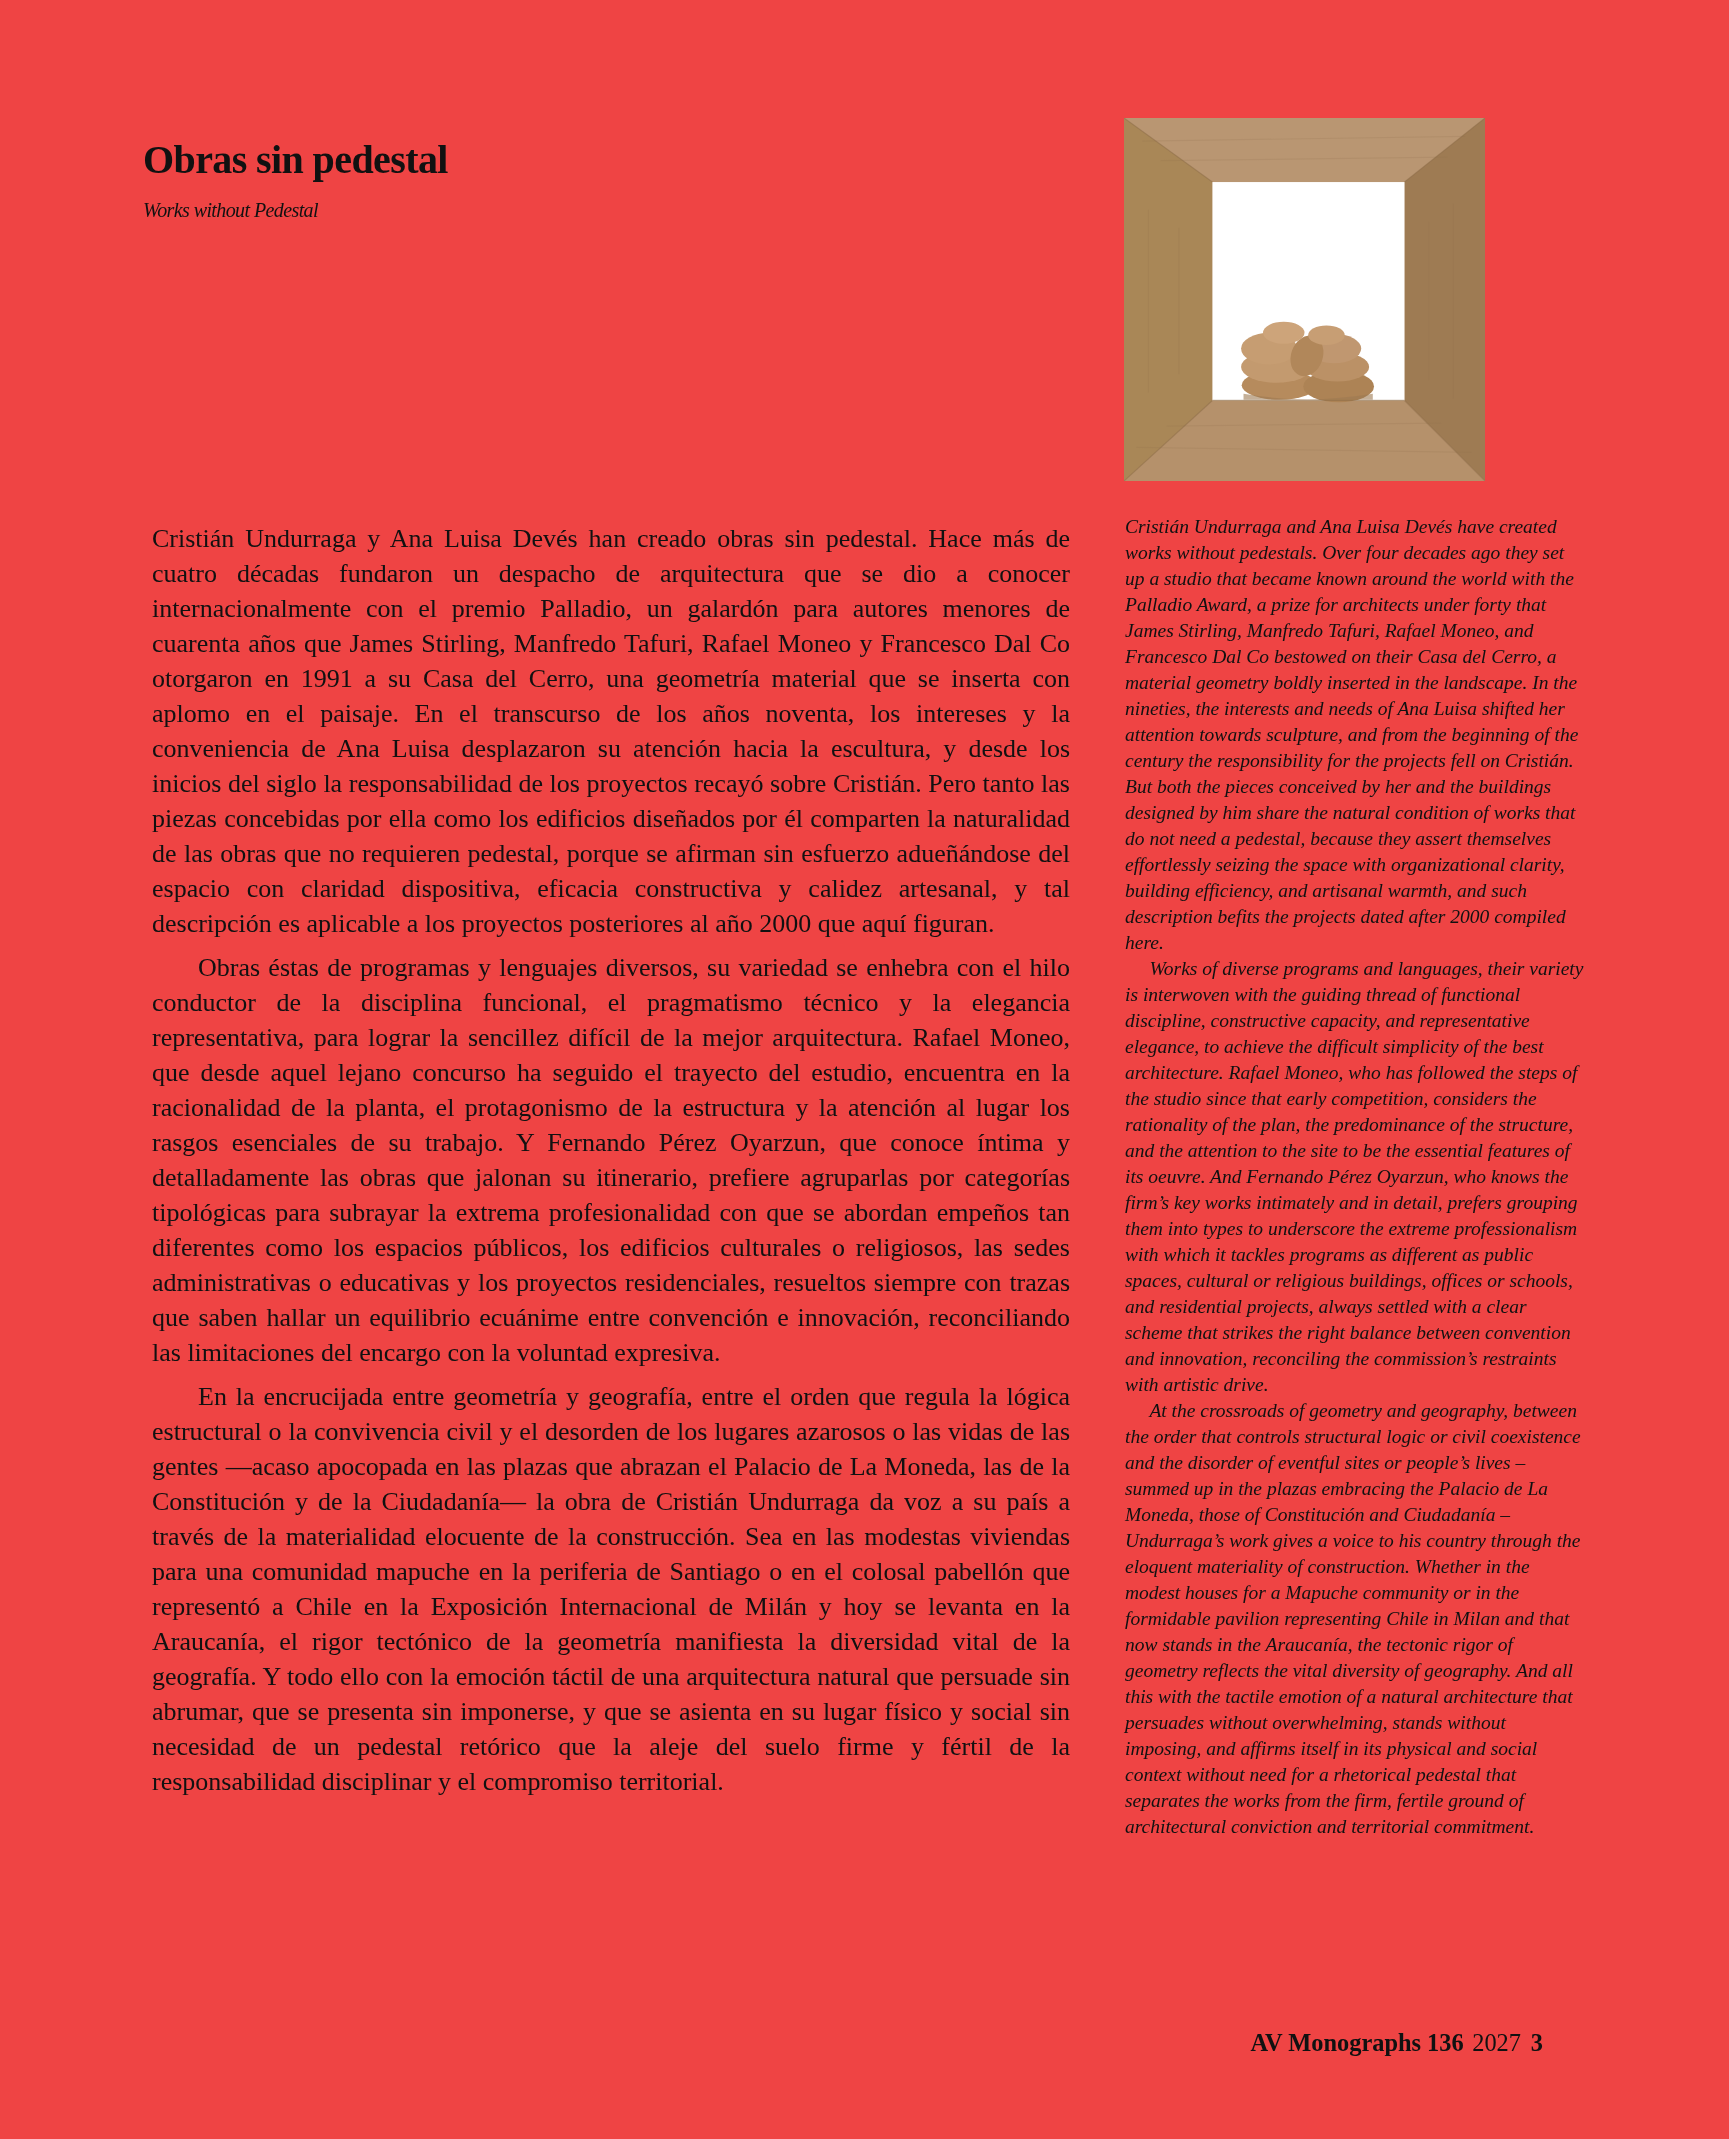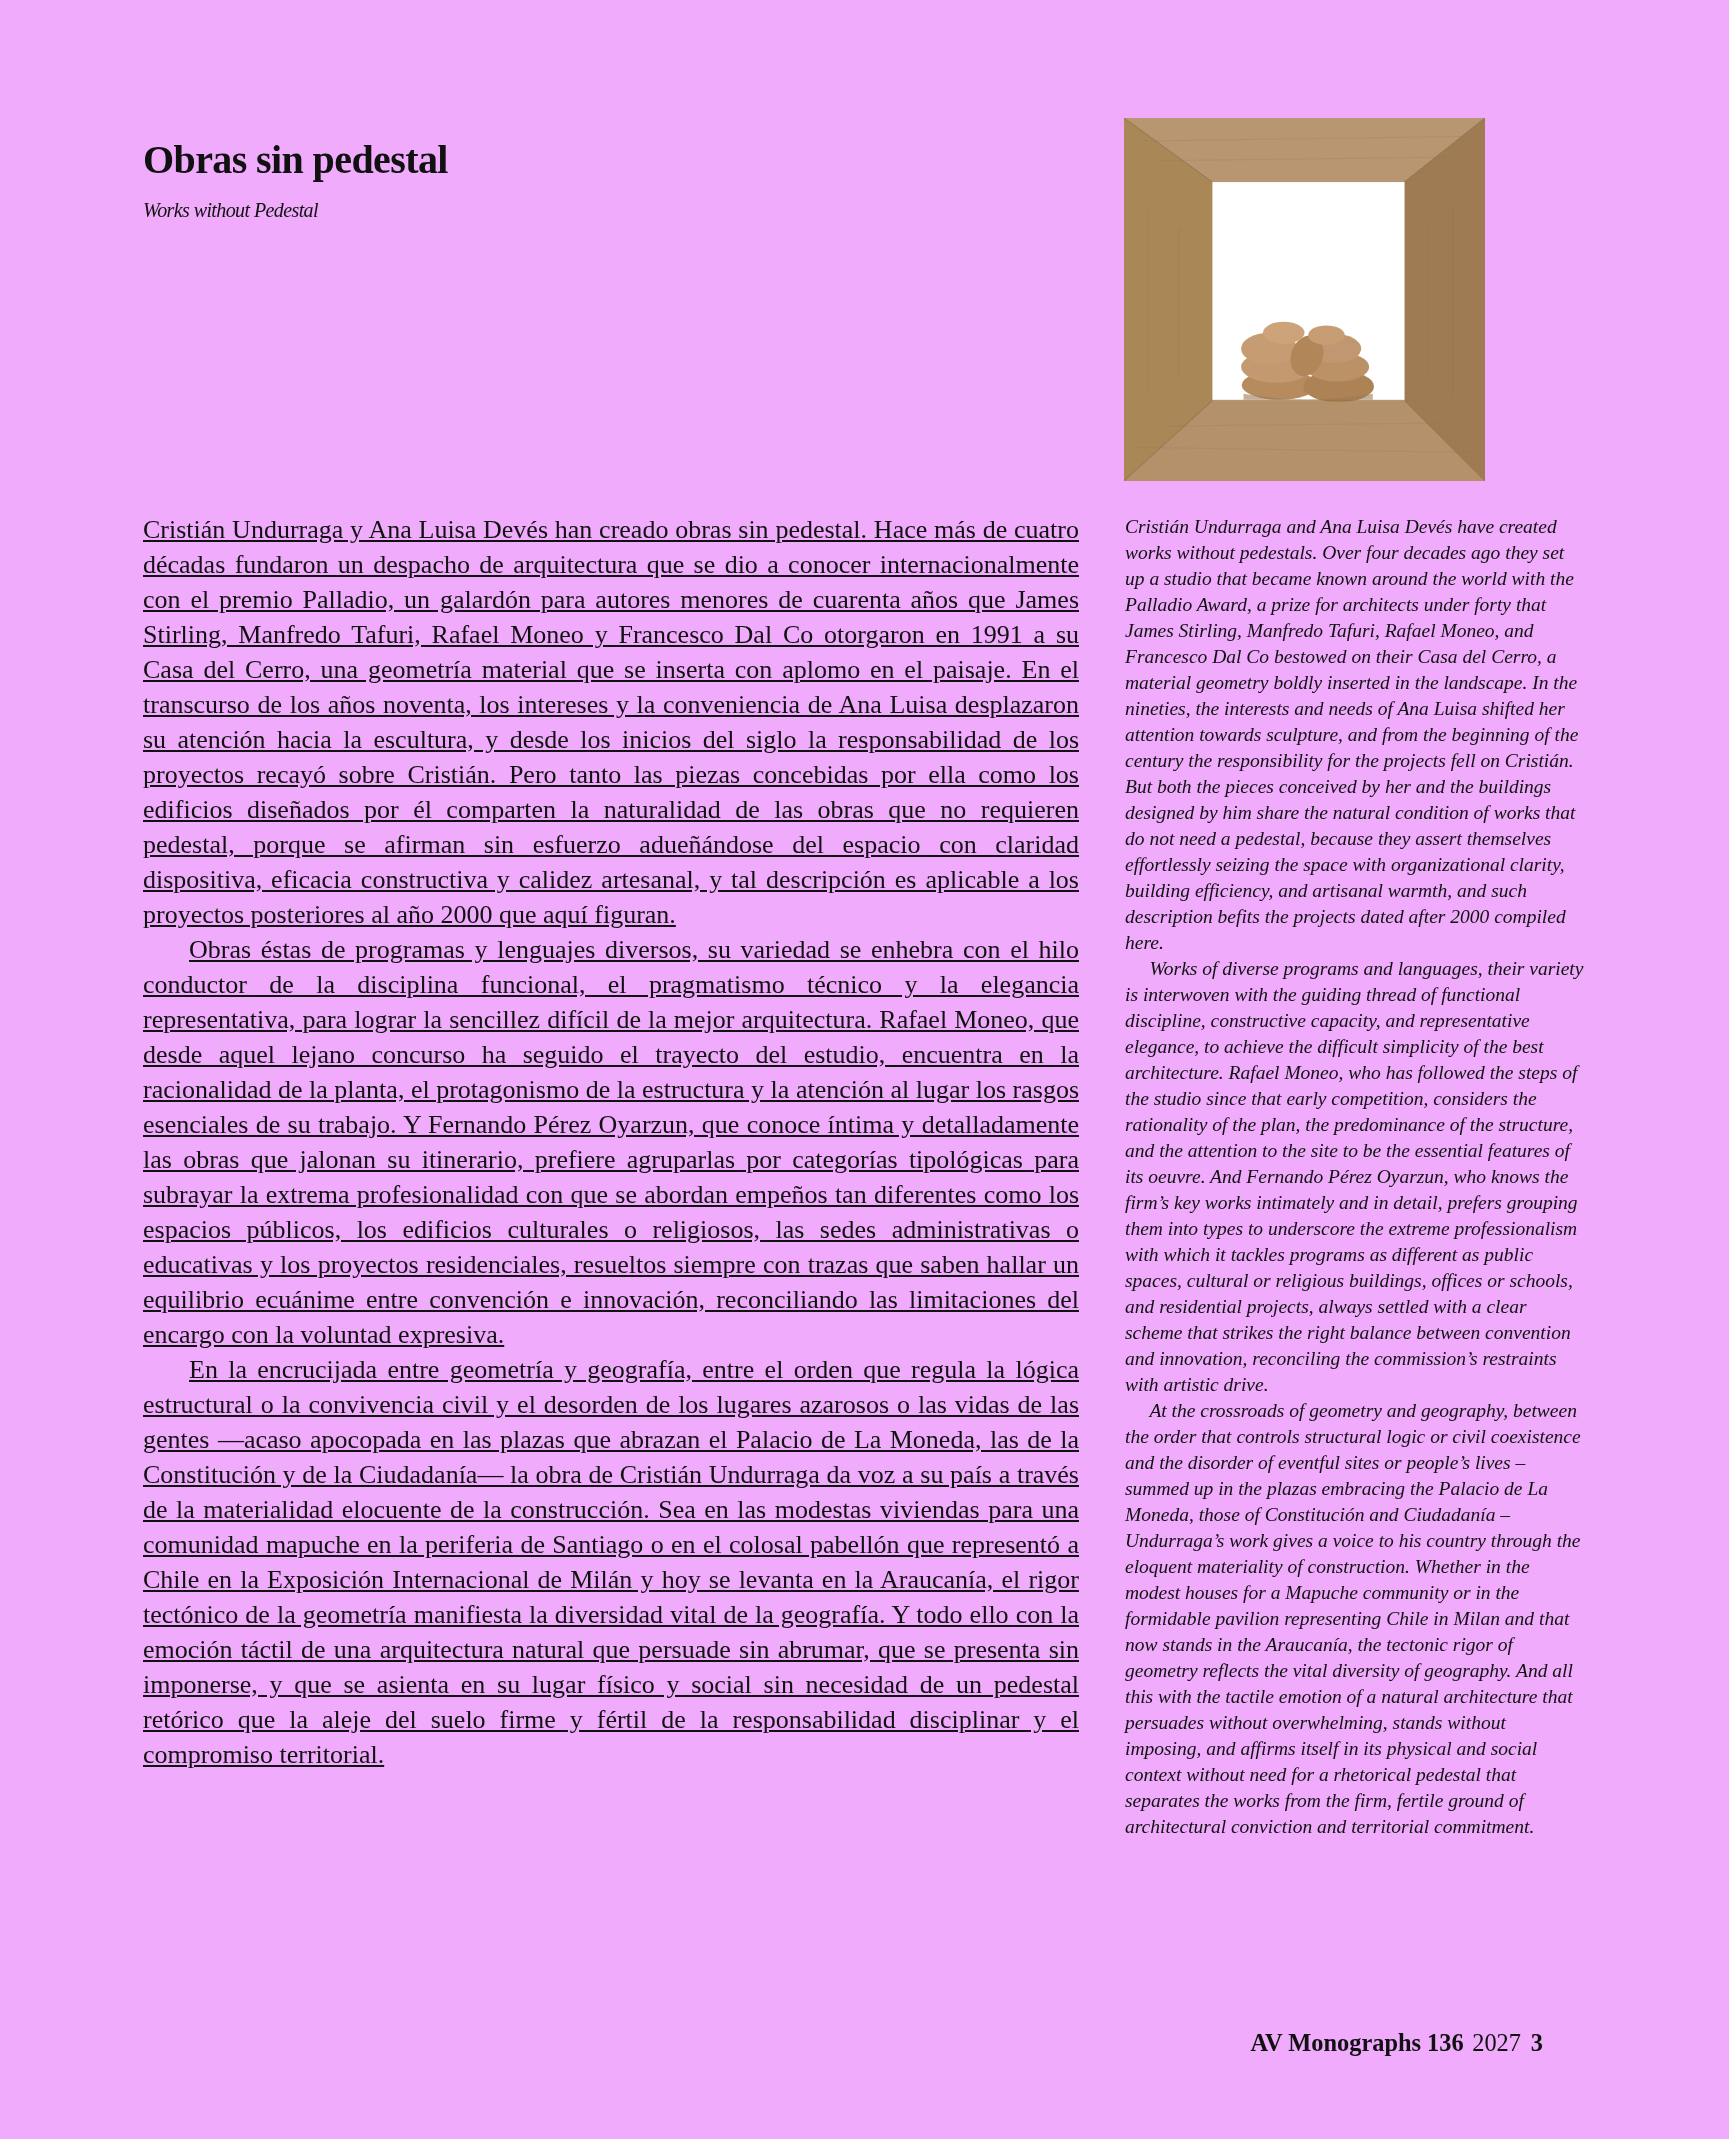--- a/index.html
+++ b/index.html
@@ -1,20 +1,20 @@
 <!DOCTYPE html>
 <html lang="es" style="font-size:9.8px"><head>
 <meta charset="utf-8">
 <style>
   html, body { margin: 0; padding: 0; background: #e8e8e8; }
   .page {
     position: relative;
     width: 1729px;
     height: 2140px;
-    background: #f0abfc;
+    background: #ef4444;
     font-family: "Liberation Serif", "DejaVu Serif", serif;
     color: #111111;
     overflow: hidden;
   }
 
   
   .masthead { position: absolute; left: 143px; top: 138px; }
   .masthead h1 {
     margin: 0;
     font-size: 40px;
@@ -45,21 +45,21 @@
   
   .col-es {
     position: absolute;
     left: 143px;
     top: 512px;
     width: 936px;
     font-size: 26px;
     line-height: 35px;
     text-align: justify;
   }
-  .col-es p { margin: 0; text-decoration: underline; }
+  .col-es p { margin: 9px; }
   .col-es p.indent { text-indent: 46px; }
   .col-es .signature {
     margin-top: 16px;
     text-align: right;
     font-style: italic;
     font-size: 29px;
     line-height: 35px;
   }
 
   

